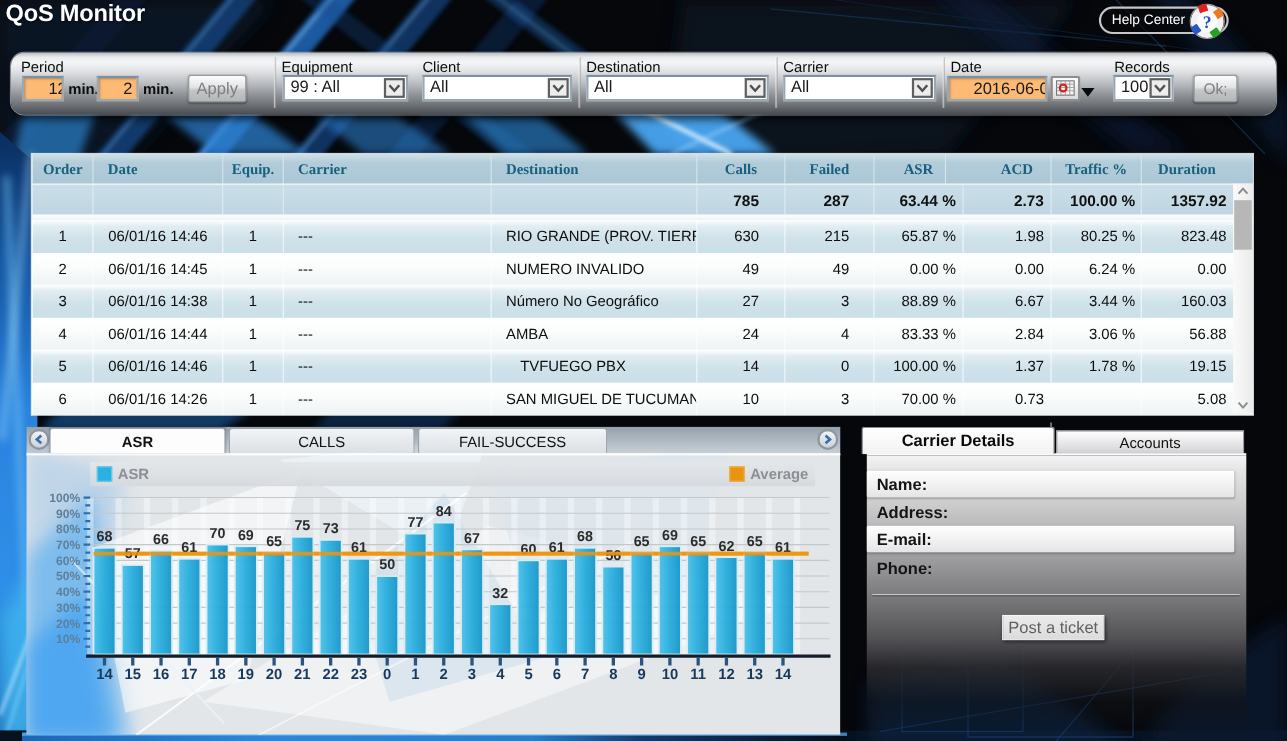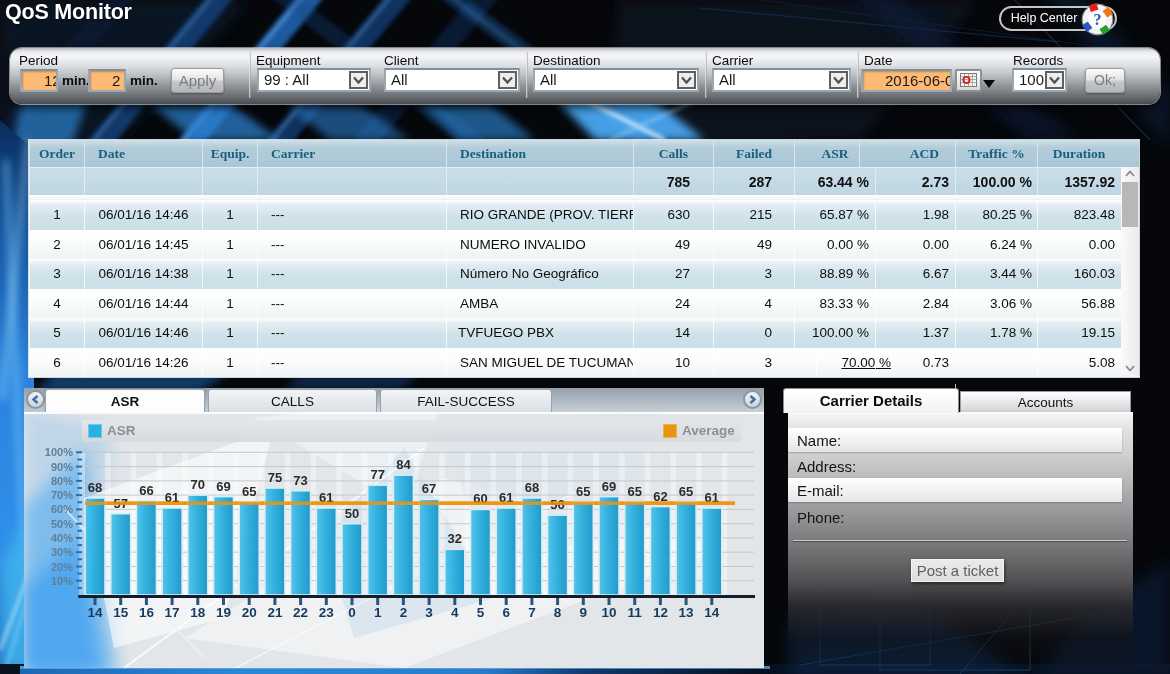--- a/index.html
+++ b/index.html
@@ -43,21 +43,21 @@
 .legend{top:32px;left:58px;width:659px;height:22px;background:linear-gradient(180deg,rgba(228,231,234,.92),rgba(213,217,221,.9));}
 .lsq{top:4px;width:14px;height:14px;}
 .ltx{top:3px;font-size:13.5px;font-weight:bold;color:#8b9096;}
 
 .rpan{left:783px;top:388px;width:350px;height:286px;}
 .rtab{top:0;height:25px;text-align:center;}
 .rbody{left:5px;top:24px;width:345px;height:262px;
  background:linear-gradient(180deg,#f4f4f4 0%,#e2e2e2 6%,#cfcfd0 16%,#b2b2b4 28%,#939395 40%,#737376 52%,#525255 64%,rgba(42,42,46,.92) 74%,rgba(18,20,24,.55) 86%,rgba(10,12,16,0) 100%);
  border-top:2px solid #fcfcfc;}
 .rstrip{left:5px;width:334px;height:24px;background:linear-gradient(180deg,#ffffff,#ededee 70%,#e4e4e6);border-radius:1px;box-shadow:0 1px 2px rgba(0,0,0,.25);}
-.rlab{left:14px;font-size:15px;font-weight:normal;color:#141414;}
+.rlab{left:14px;font-size:15px;font-weight:bold;color:#141414;}
 .postbtn{left:128px;top:171px;width:93px;height:23px;background:linear-gradient(180deg,#ebebeb,#dcdcdd);border:1px solid #f5f5f5;box-shadow:1px 2px 3px rgba(0,0,0,.5);color:#5f5f5f;font-size:15px;text-align:center;line-height:21px;}
 </style></head><body>
 <div id="page">
     <svg class="abs" style="left:0;top:0" width="1170" height="674" viewBox="0 0 1170 674">
       <defs>
         <filter id="b2" x="-50%" y="-50%" width="200%" height="200%">
           <feGaussianBlur stdDeviation="2"></feGaussianBlur>
         </filter>
         <filter id="b4" x="-50%" y="-50%" width="200%" height="200%">
           <feGaussianBlur stdDeviation="4"></feGaussianBlur>
@@ -276,37 +276,37 @@
         <div class="c cr" style="left:765px;width:81px;padding-right:6px;border-left:1px solid rgba(255,255,255,.75);">83.33&nbsp;%</div>
         <div class="c cr" style="left:846px;width:80px;padding-right:6px;border-left:1px solid rgba(255,255,255,.75);">2.84</div>
         <div class="c cr" style="left:926px;width:82px;padding-right:5px;border-left:1px solid rgba(255,255,255,.75);">3.06&nbsp;%</div>
         <div class="c cr" style="left:1008px;width:83px;padding-right:5px;border-left:1px solid rgba(255,255,255,.75);">56.88</div>
       </div>
       <div class="trow dr b">
         <div class="c cc" style="left:0px;width:55px;border-left:1px solid rgba(255,255,255,.75);">5</div>
         <div class="c cc" style="left:55px;width:118px;border-left:1px solid rgba(255,255,255,.75);">06/01/16 14:46</div>
         <div class="c cc" style="left:173px;width:55px;border-left:1px solid rgba(255,255,255,.75);">1</div>
         <div class="c cl" style="left:228px;width:189px;padding-left:13px;border-left:1px solid rgba(255,255,255,.75);">---</div>
-        <div class="c cl" style="left:417px;width:187px;padding-left:11px;border-left:1px solid rgba(255,255,255,.75);">TVFUEGO PBX</div>
+        <div class="c cl" style="left:417px;width:187px;padding-left:26px;border-left:1px solid rgba(255,255,255,.75);">TVFUEGO PBX</div>
         <div class="c cr" style="left:604px;width:80px;padding-right:23px;border-left:1px solid rgba(255,255,255,.75);">14</div>
         <div class="c cr" style="left:684px;width:81px;padding-right:22px;border-left:1px solid rgba(255,255,255,.75);">0</div>
         <div class="c cr" style="left:765px;width:81px;padding-right:6px;border-left:1px solid rgba(255,255,255,.75);">100.00&nbsp;%</div>
         <div class="c cr" style="left:846px;width:80px;padding-right:6px;border-left:1px solid rgba(255,255,255,.75);">1.37</div>
         <div class="c cr" style="left:926px;width:82px;padding-right:5px;border-left:1px solid rgba(255,255,255,.75);">1.78&nbsp;%</div>
         <div class="c cr" style="left:1008px;width:83px;padding-right:5px;border-left:1px solid rgba(255,255,255,.75);">19.15</div>
       </div>
       <div class="trow dr w">
         <div class="c cc" style="left:0px;width:55px;border-left:1px solid rgba(255,255,255,.75);">6</div>
         <div class="c cc" style="left:55px;width:118px;border-left:1px solid rgba(255,255,255,.75);">06/01/16 14:26</div>
         <div class="c cc" style="left:173px;width:55px;border-left:1px solid rgba(255,255,255,.75);">1</div>
         <div class="c cl" style="left:228px;width:189px;padding-left:13px;border-left:1px solid rgba(255,255,255,.75);">---</div>
         <div class="c cl" style="left:417px;width:187px;padding-left:13px;border-left:1px solid rgba(255,255,255,.75);">SAN MIGUEL DE TUCUMAN</div>
         <div class="c cr" style="left:604px;width:80px;padding-right:23px;border-left:1px solid rgba(255,255,255,.75);">10</div>
         <div class="c cr" style="left:684px;width:81px;padding-right:22px;border-left:1px solid rgba(255,255,255,.75);">3</div>
-        <div class="c cr" style="left:787px;width:81px;padding-right:6px;border-left:1px solid rgba(255,255,255,.75);text-decoration:underline;">70.00&nbsp;%</div>
+        <div class="c cr" style="left:765px;width:81px;padding-right:6px;border-left:1px solid rgba(255,255,255,.75);">70.00&nbsp;%</div>
         <div class="c cr" style="left:846px;width:80px;padding-right:6px;border-left:1px solid rgba(255,255,255,.75);">0.73</div>
         <div class="c cr" style="left:926px;width:82px;padding-right:5px;border-left:1px solid rgba(255,255,255,.75);margin-top:36px;">1.27&nbsp;%</div>
         <div class="c cr" style="left:1008px;width:83px;padding-right:5px;border-left:1px solid rgba(255,255,255,.75);">5.08</div>
       </div>
     </div>
     <div class="abs" style="left:1121px;top:167px;width:18px;height:208px;background:linear-gradient(90deg,#fafafa,#ebebec);">
       <svg width="18" height="208" viewBox="0 0 18 208" style="display:block">
         <rect x="1" y="15" width="16" height="45" fill="#b7b7b8"></rect>
         <polyline points="5,9 9,4.5 13,9" fill="none" stroke="#8a8a8a" stroke-width="1.8"></polyline>
         <polyline points="5,199 9,203.5 13,199" fill="none" stroke="#8a8a8a" stroke-width="1.8"></polyline>

